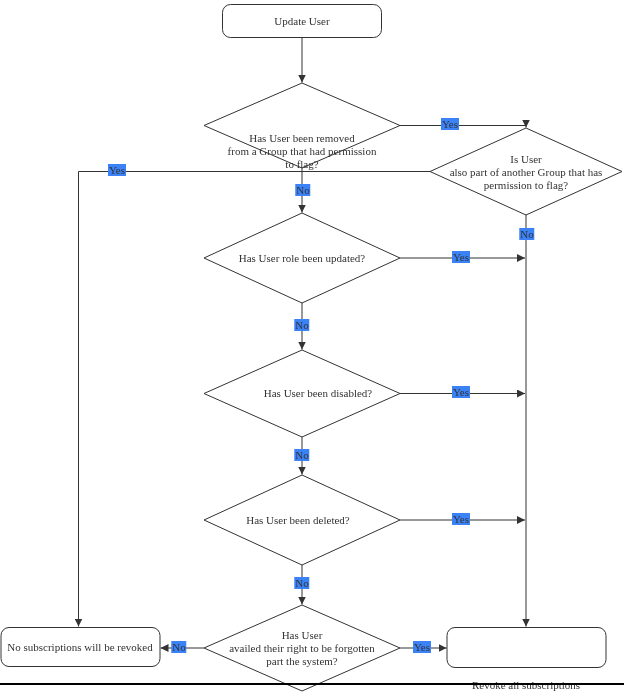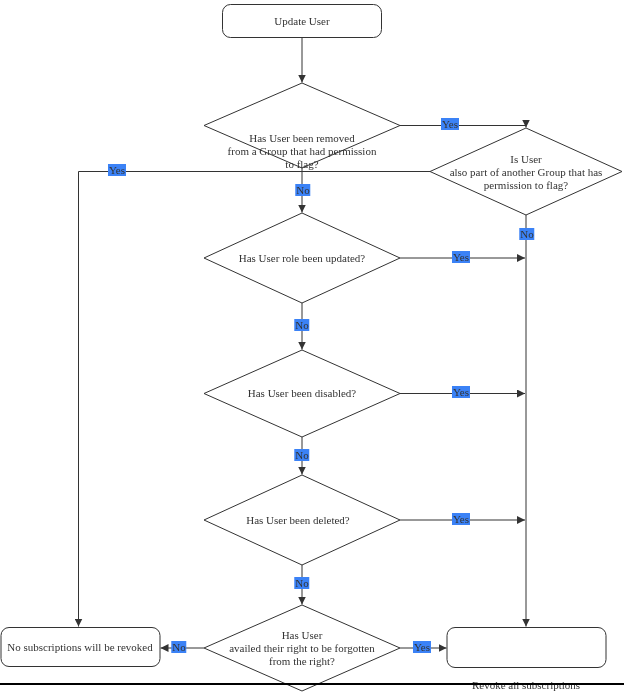--- a/index.html
+++ b/index.html
@@ -100,25 +100,25 @@
   </svg>
 
   <div class="node-label" style="left:302px; top:21px; width:150px;">Update User</div>
   <div class="node-label" style="left:302px; top:138px; width:220px;margin-top:13px;">Has User been removed
 from a Group that had permission
 to flag?</div>
   <div class="node-label" style="left:526px; top:172px; width:210px;">Is User
 also part of another Group that has
 permission to flag?</div>
   <div class="node-label" style="left:302px; top:258px; width:200px;">Has User role been updated?</div>
-  <div class="node-label" style="left:302px; top:393px; width:200px;">Has User been disabled?</div>
+  <div class="node-label" style="left:318px; top:393px; width:200px;">Has User been disabled?</div>
   <div class="node-label" style="left:298px; top:520px; width:200px;">Has User been deleted?</div>
   <div class="node-label" style="left:302px; top:648px; width:230px;">Has User
 availed their right to be forgotten
-from the right?</div>
+part the system?</div>
   <div class="node-label" style="left:80px; top:647px; width:180px;">No subscriptions will be revoked</div>
   <div class="node-label" style="left:526px; top:648px; width:136px;margin-top:44px;">Revoke all subscriptions
 of this User</div>
 
   <span class="edge-label" style="left:450px; top:124px;">Yes</span>
   <span class="edge-label" style="left:303px; top:190px;">No</span>
   <span class="edge-label" style="left:117px; top:170px;">Yes</span>
   <span class="edge-label" style="left:527px; top:234px;">No</span>
   <span class="edge-label" style="left:461px; top:257px;">Yes</span>
   <span class="edge-label" style="left:302px; top:325px;">No</span>

